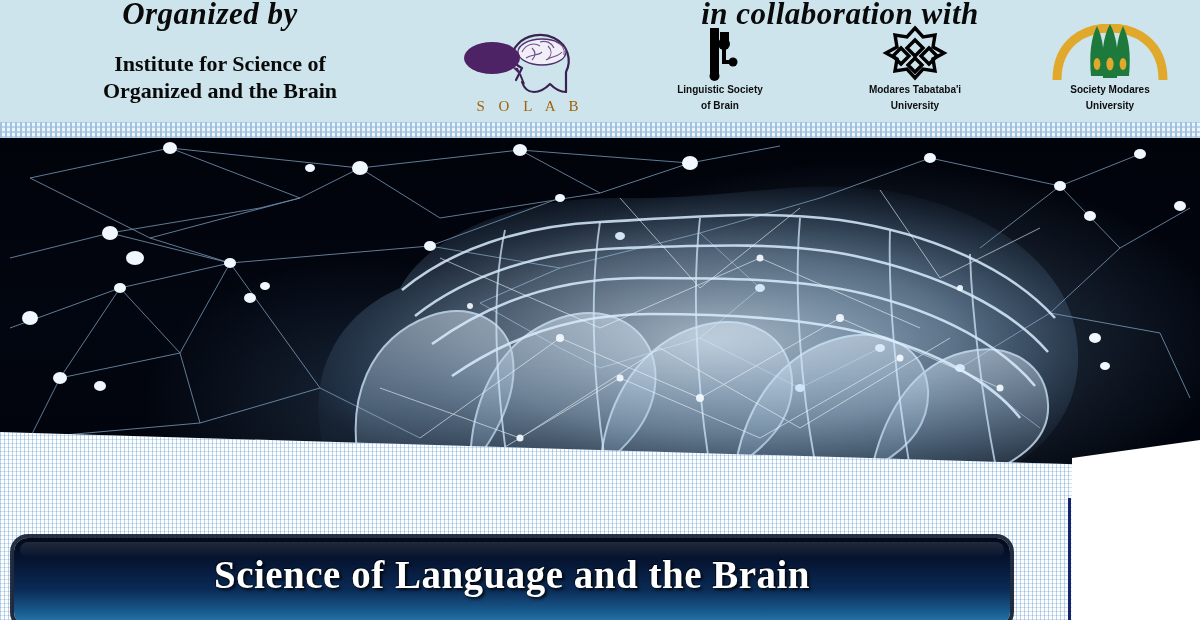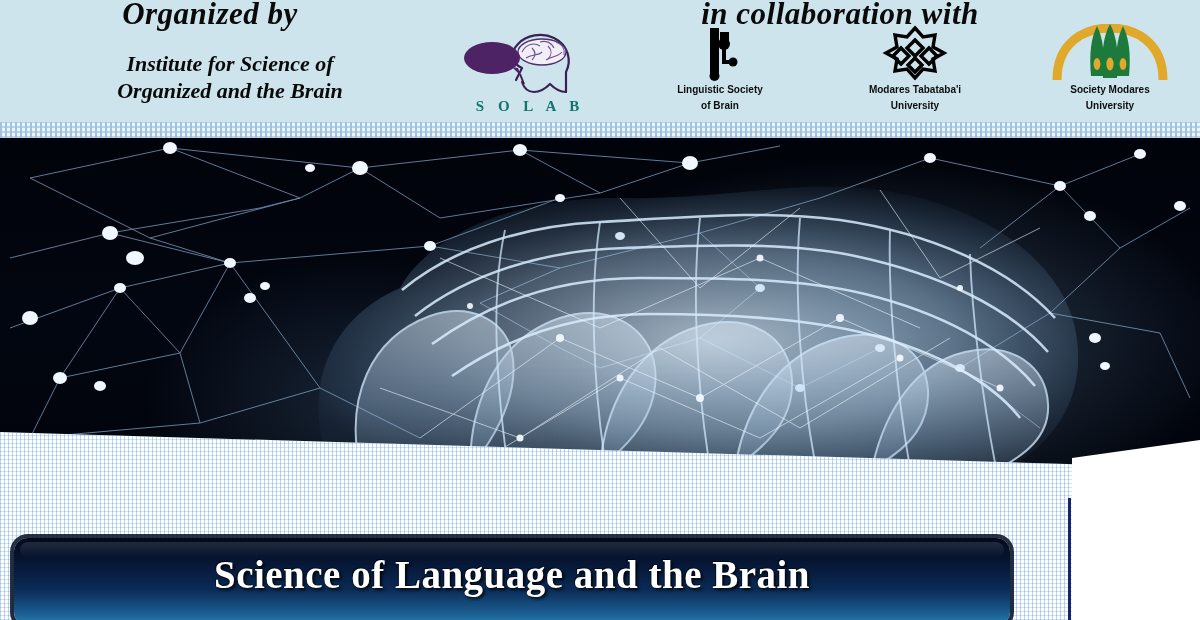--- a/index.html
+++ b/index.html
@@ -22,43 +22,43 @@
 
   .organized-by{
     position:absolute;left:0;top:-4px;width:420px;
     text-align:center;
     font-family:"Liberation Serif",serif;
     font-style:italic;font-weight:bold;
     font-size:31px;color:#0a0a0a;
     letter-spacing:.5px;
   }
   .institute{
-    position:absolute;left:20px;top:50px;width:420px;
+    position:absolute;left:10px;top:50px;width:420px;
     text-align:center;
     font-family:"Liberation Serif",serif;
-    font-style:italic;font-weight:bold;
+    font-weight:bold;
     font-size:22px;line-height:27px;color:#0a0a0a;
   }
   .collab-title{
     position:absolute;left:10px;top:-4px;width:460px;
     text-align:center;
     font-family:"Liberation Serif",serif;
     font-style:italic;font-weight:bold;
     font-size:31px;color:#0a0a0a;
     letter-spacing:.5px;
   }
 
   
   .solab{
     position:absolute;left:460px;top:22px;width:140px;height:96px;
   }
   .solab-txt{
     position:absolute;left:0;top:76px;width:140px;text-align:center;
-    font-family:"Liberation Serif",serif;font-weight:bold;
-    font-size:15px;letter-spacing:5px;color:#0f766e;
+    font-family:"Liberation Serif",serif;font-weight:normal;
+    font-size:15px;letter-spacing:5px;color:#a16207;
   }
 
   
   .partner{position:absolute;top:24px;width:180px;height:98px;}
   .p1{left:630px;}
   .p2{left:825px;}
   .p3{left:1020px;}
   .partner .glyph{
     position:absolute;left:0;top:0;width:180px;height:58px;
     display:flex;align-items:center;justify-content:center;

